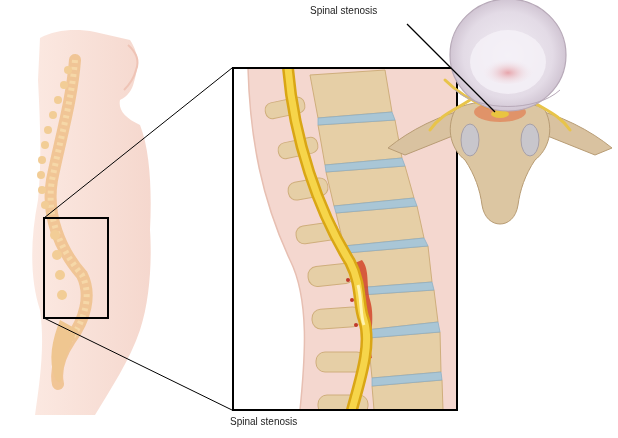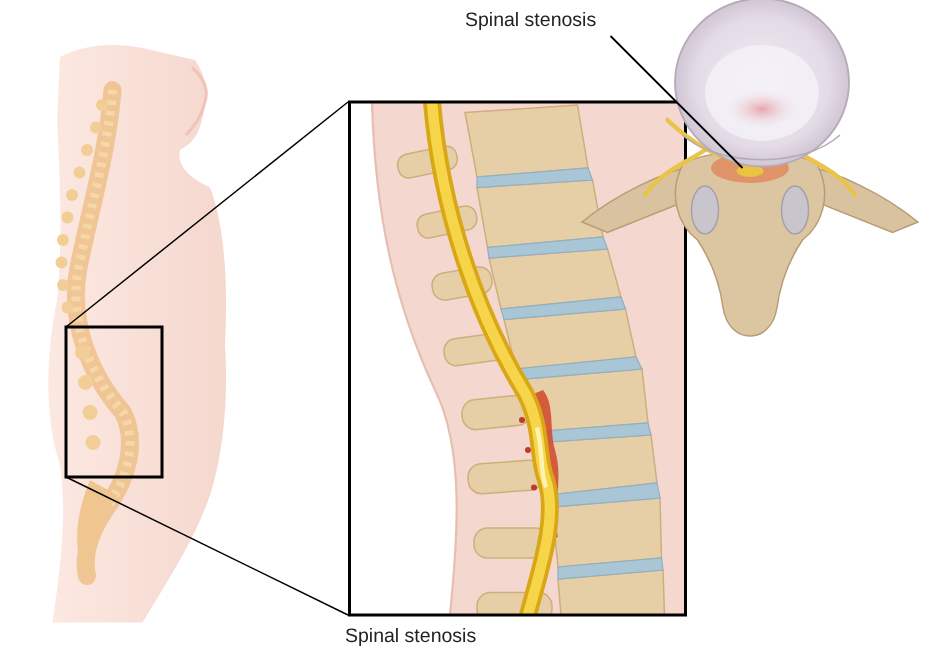--- a/index.html
+++ b/index.html
@@ -1,17 +1,17 @@
 <!DOCTYPE html>
 <html><head>
 <meta charset="utf-8">
 <style>
   html,body{margin:0;padding:0;background:#fff;}
   body{width:618px;height:438px;position:relative;overflow:hidden;font-family:"Liberation Sans",sans-serif;}
-  .label{position:absolute;font-size:13px;color:#222;white-space:nowrap;}
+  .label{position:absolute;font-size:10px;color:#222;white-space:nowrap;}
   svg{position:absolute;left:0;top:0;}
 </style>
 </head>
 <body>
 
 <svg width="618" height="438" viewBox="0 0 618 438">
   <defs>
     <linearGradient id="skinG" x1="0" x2="1">
       <stop offset="0" stop-color="#fbe6de"></stop>
       <stop offset="1" stop-color="#f4d3c8"></stop>

